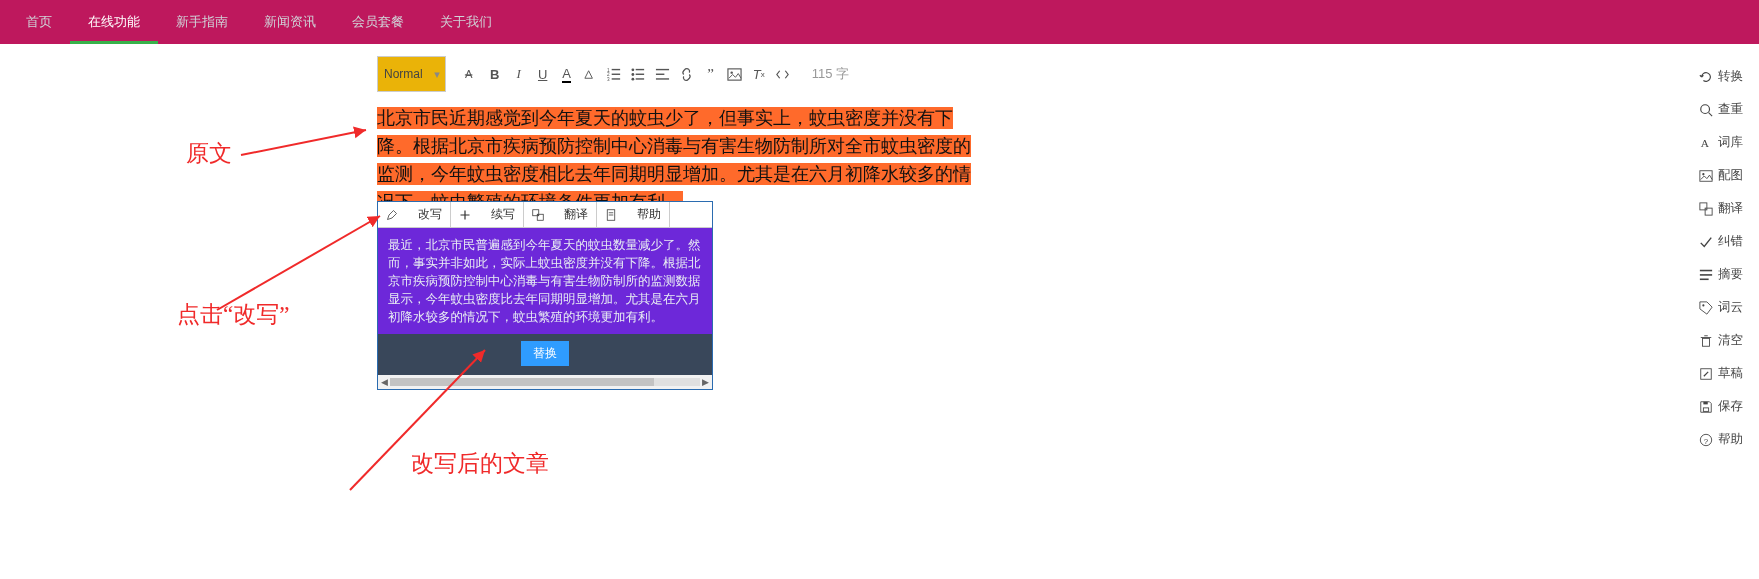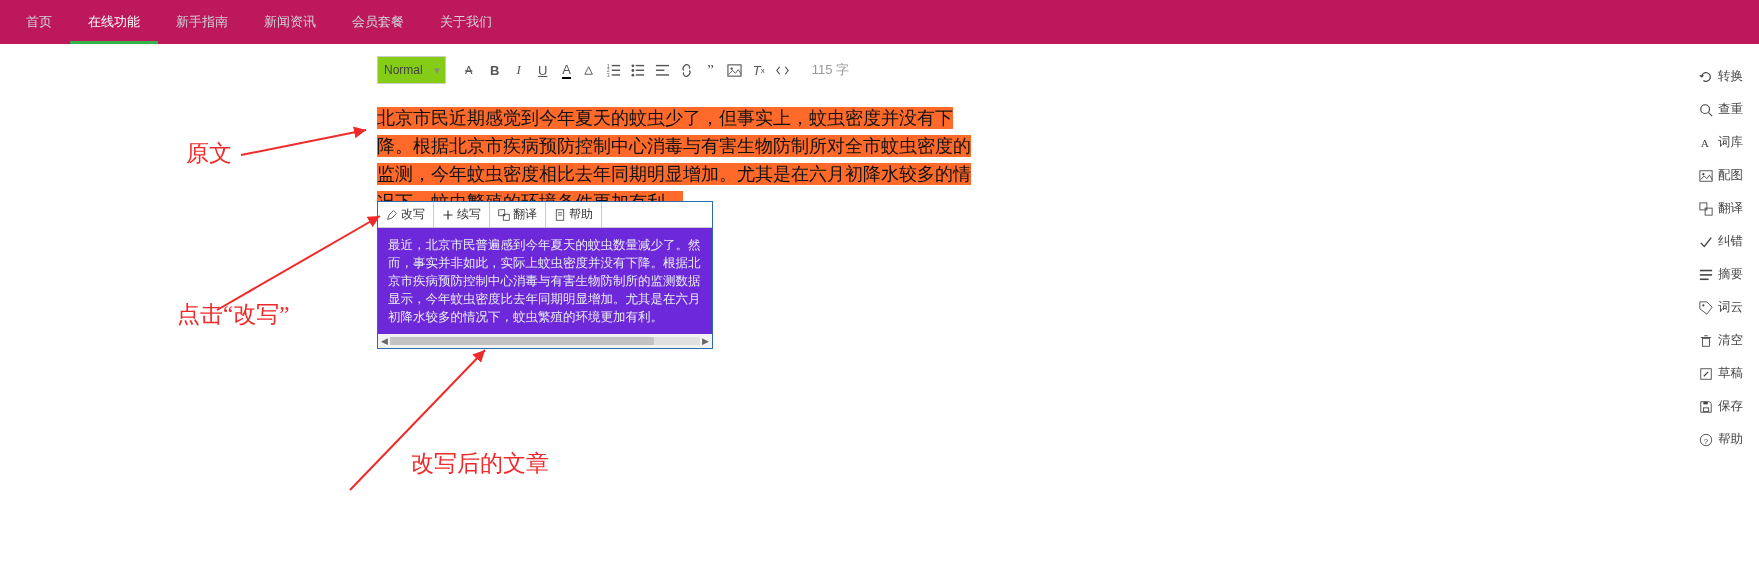--- a/index.html
+++ b/index.html
@@ -6,35 +6,35 @@
 body { font-family: "Microsoft YaHei", Arial, sans-serif; font-size: 13px; color: #333; width: 1759px; height: 579px; background: #fff; overflow: hidden; position: relative; }
 
 
 .topnav { background: #be185d; height: 44px; display: flex; align-items: center; padding: 0 8px; }
 .topnav .item { color: #d0d3d8; padding: 0 18px; height: 44px; line-height: 44px; font-size: 13px; position: relative; cursor: pointer; }
 .topnav .item.active { color: #fff; }
 .topnav .item.active::after { content: ""; position: absolute; left: 0; right: 0; bottom: 0; height: 3px; background: #36b24a; }
 
 
 .toolbar { position: absolute; left: 377px; top: 56px; display: flex; align-items: center; gap: 2px; }
-.tb-select { border: 1px solid #ccc; background: #84cc16; height: 28px; padding: 0 22px 0 6px; font-size: 12px; color: #444; position: relative; display: inline-flex; align-items: center; cursor: pointer; }
+.tb-select { border: 1px solid #ccc; background: #eab308; height: 36px; padding: 0 22px 0 6px; font-size: 12px; color: #444; position: relative; display: inline-flex; align-items: center; cursor: pointer; }
 .tb-select::after { content: "▾"; position: absolute; right: 5px; color: #888; font-size: 11px; }
 .tb-sep { width: 10px; }
 .tb-btn { width: 22px; height: 22px; display: inline-flex; align-items: center; justify-content: center; color: #555; cursor: pointer; }
 .tb-btn svg { width: 15px; height: 15px; }
 .tb-count { color: #999; font-size: 13px; margin-left: 16px; }
 
 
 .editor-para { position: absolute; left: 377px; top: 104px; width: 600px; line-height: 28px; font-size: 18px; }
 .editor-para span.hl { background: #ff6a2b; color: #111; padding: 1px 0; }
 
 
 .popup { position: absolute; left: 377px; top: 201px; width: 336px; border: 1px solid #2b6cb0; background: #fff; }
 .popup-bar { display: flex; background: #fff; border-bottom: 1px solid #ccc; }
-.popup-bar .pitm { display: flex; align-items: center; gap: 3px; padding: 4px 8px; font-size: 12px; color: #333; border-right: 1px solid #ccc; cursor: pointer; }
+.popup-bar .pitm { display: flex; align-items: center; gap: 20px; padding: 4px 8px; font-size: 12px; color: #333; border-right: 1px solid #ccc; cursor: pointer; }
 .popup-bar .pitm svg { width: 12px; height: 12px; }
 .popup-body { background: #6d28d9; color: #e8edf3; padding: 8px 10px; font-size: 12.5px; line-height: 18px; }
 .popup-replace { display: flex; justify-content: center; padding: 7px 0 9px; background: #39475a; }
 .popup-replace button { background: #2f9cff; border: none; color: #fff; padding: 4px 12px; font-size: 12px; cursor: pointer; }
 .popup-scroll { background: #f2f2f2; height: 14px; display: flex; align-items: center; justify-content: space-between; padding: 0 3px; }
 .popup-scroll .arrow { font-size: 9px; color: #666; }
 .popup-scroll .track { flex: 1; height: 8px; background: #e0e0e0; margin: 0 2px; position: relative; }
 .popup-scroll .thumb { position: absolute; left: 0; top: 0; width: 85%; height: 100%; background: #c3c3c3; }
 
 
@@ -165,20 +165,23 @@
     <div class="pitm">
       <svg viewBox="0 0 16 16">
           <rect x="3" y="1" width="10" height="14" fill="none" stroke="#333"></rect>
           <line x1="5" y1="5" x2="11" y2="5" stroke="#333"></line>
           <line x1="5" y1="8" x2="11" y2="8" stroke="#333"></line>
         </svg>
       <span>帮助</span>
     </div>
   </div>
   <div class="popup-body">最近，北京市民普遍感到今年夏天的蚊虫数量减少了。然而，事实并非如此，实际上蚊虫密度并没有下降。根据北京市疾病预防控制中心消毒与有害生物防制所的监测数据显示，今年蚊虫密度比去年同期明显增加。尤其是在六月初降水较多的情况下，蚊虫繁殖的环境更加有利。</div>
+  <div class="popup-replace">
+    <button>替换</button>
+  </div>
   <div class="popup-scroll">
     <span class="arrow">◀</span>
     <div class="track">
         <div class="thumb"></div>
       </div>
     <span class="arrow">▶</span>
   </div>
 </div>
 
 <div class="sidebar">

